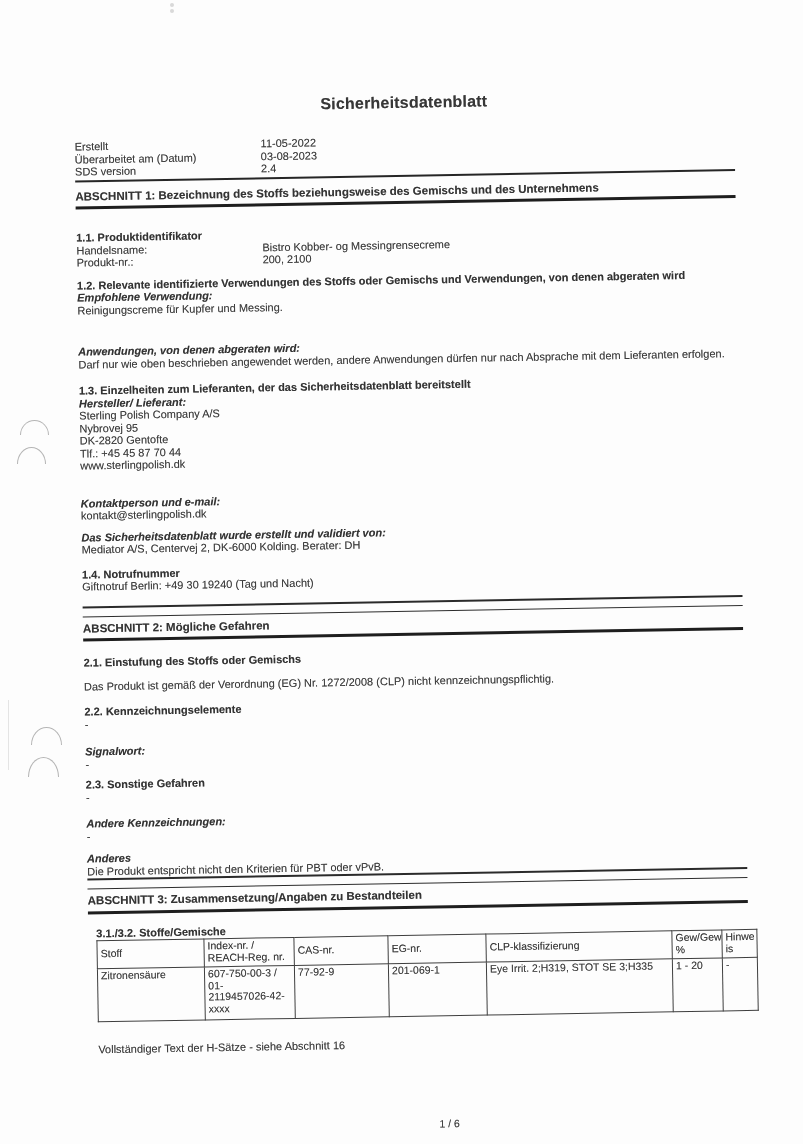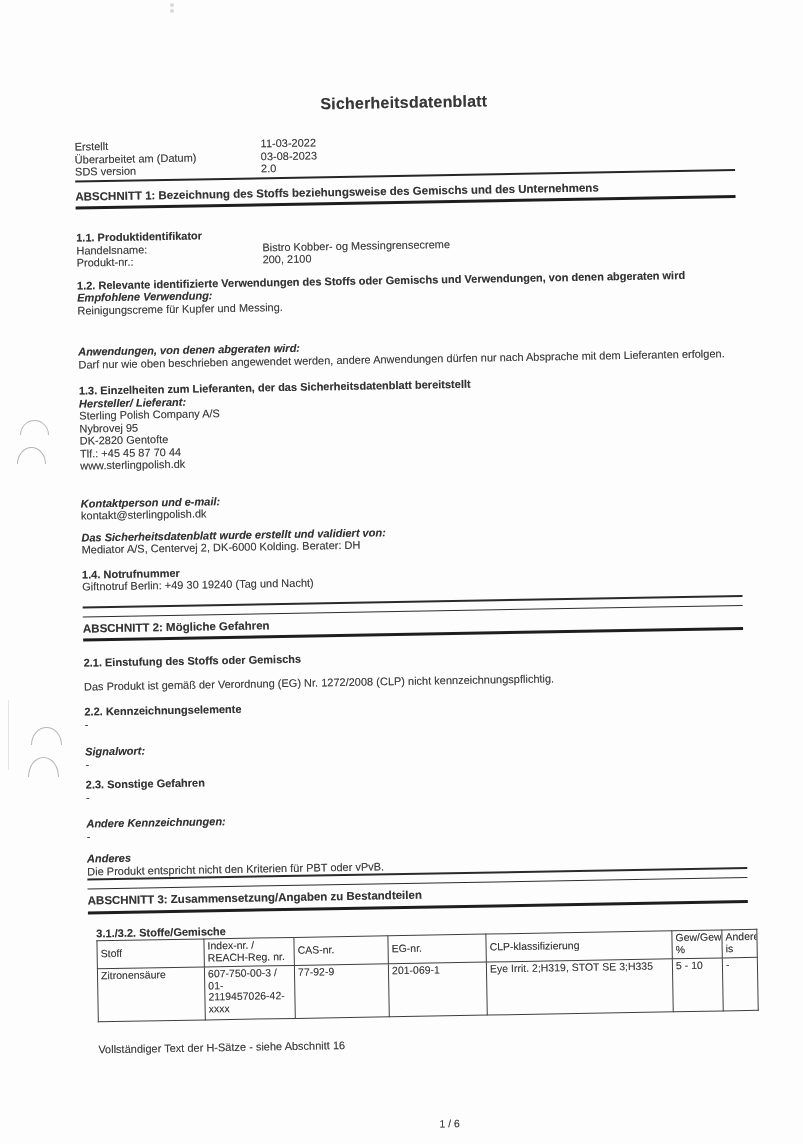--- a/index.html
+++ b/index.html
@@ -84,29 +84,29 @@
   <span class="arc arc4"></span>
   <span class="edge-line"></span>
 
   <div class="content">
 
     <div class="doc-title">Sicherheitsdatenblatt</div>
 
     <div class="meta">
       <div class="meta-row">
         <span class="meta-label">Erstellt</span>
-        <span class="meta-value">11-03-2022</span>
+        <span class="meta-value">11-05-2022</span>
       </div>
       <div class="meta-row">
         <span class="meta-label">Überarbeitet am (Datum)</span>
         <span class="meta-value">03-08-2023</span>
       </div>
       <div class="meta-row">
         <span class="meta-label">SDS version</span>
-        <span class="meta-value">2.0</span>
+        <span class="meta-value">2.4</span>
       </div>
     </div>
 
     <div class="rule-a"></div>
 
     <div class="sec-band">
       <span class="sec-title">ABSCHNITT 1: Bezeichnung des Stoffs beziehungsweise des Gemischs und des Unternehmens</span>
     </div>
 
     <div class="h-sub mt22">1.1. Produktidentifikator</div>
@@ -188,32 +188,32 @@
       <tbody>
           <tr>
         <th>Stoff</th>
         <th>Index-nr. /
 REACH-Reg. nr.</th>
         <th>CAS-nr.</th>
         <th>EG-nr.</th>
         <th>CLP-klassifizierung</th>
         <th>Gew/Gew
 %</th>
-        <th>Andere
+        <th>Hinwe
 is</th>
       </tr>
       <tr>
         <td>Zitronensäure</td>
         <td>607-750-00-3 / 01-
 2119457026-42-
 xxxx</td>
         <td>77-92-9</td>
         <td>201-069-1</td>
         <td>Eye Irrit. 2;H319, STOT SE 3;H335</td>
-        <td>5 - 10</td>
+        <td>1 - 20</td>
         <td>-</td>
       </tr>
     </tbody>
       </table>
 
     <div class="note tbl-label">Vollständiger Text der H-Sätze - siehe Abschnitt 16</div>
 
     <div class="page-num">1 / 6</div>
 
   </div>

